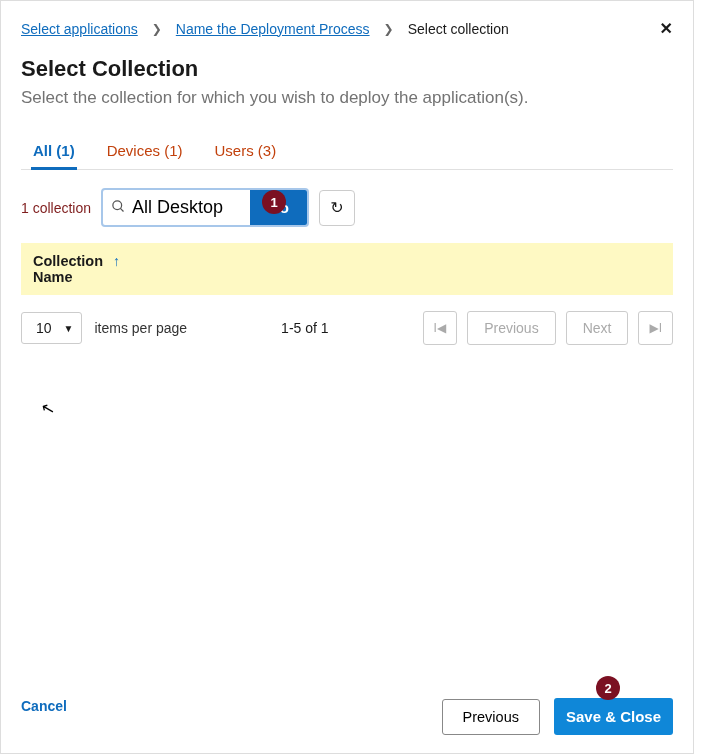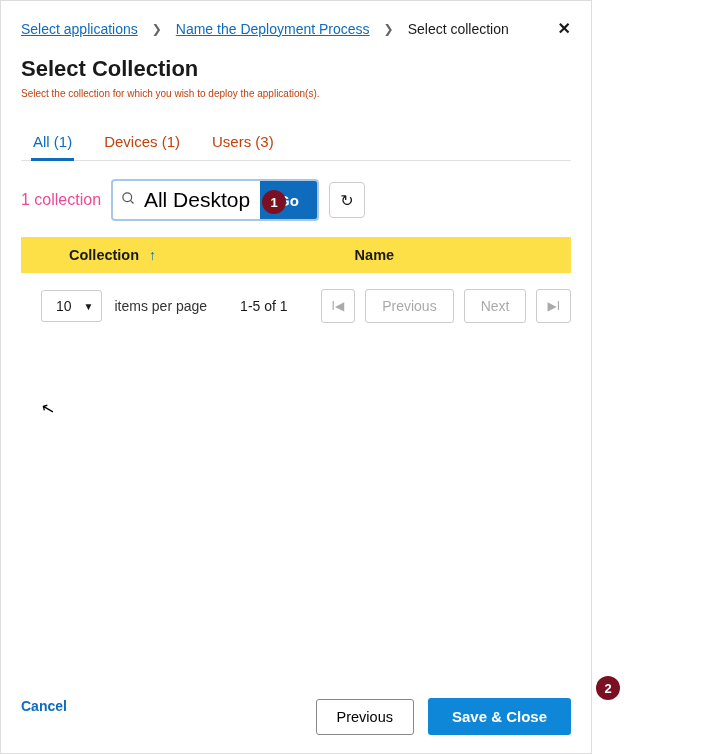--- a/index.html
+++ b/index.html
@@ -5,21 +5,21 @@
   * { box-sizing: border-box; }
   body {
     font-family: "Segoe UI", -apple-system, Arial, sans-serif;
     margin: 0;
     padding: 0;
     background: #fff;
     color: #1a1a1a;
     font-size: 14px;
   }
   .container {
-    width: 592px;
+    width: 694px;
     height: 754px;
     position: relative;
     padding: 18px 20px;
     border: 1px solid #ddd;
   }
   .topbar {
     display: flex;
     align-items: center;
     justify-content: space-between;
   }
@@ -47,72 +47,71 @@
     cursor: pointer;
     color: #1a1a1a;
   }
   .page-title {
     margin-top: 18px;
     font-size: 22px;
     font-weight: 600;
   }
   .page-description {
     margin-top: 6px;
-    color: #c2410c;
-    font-size: 10px;
+    color: #737373;
+    font-size: 17px;
   }
   .tabs {
     display: flex;
     gap: 28px;
     margin-top: 26px;
     border-bottom: 1px solid #e0e0e0;
     padding-left: 10px;
   }
   .tab {
     padding: 8px 2px;
     cursor: pointer;
     font-size: 15px;
     color: #c2410c;
   }
   .tab.active {
     color: #0f6cbd;
-    font-weight: 400;
+    font-weight: 700;
     border-bottom: 3px solid #0f6cbd;
     margin-bottom: -1px;
   }
   .search-row {
     display: flex;
     align-items: center;
     gap: 10px;
     margin-top: 18px;
   }
   .result-count {
-    font-size: 16px;
-    color: #ec4899;
+    font-size: 14px;
+    color: #7f1d1d;
   }
   .search-group {
     display: flex;
     align-items: stretch;
     border: 2px solid #a7c7ea;
     border-radius: 4px;
     overflow: hidden;
   }
   .search-input-wrap {
     display: flex;
     align-items: center;
     padding: 0 8px;
     gap: 6px;
   }
   .search-input {
     border: none;
     outline: none;
-    font-size: 21px;
+    font-size: 18px;
     width: 110px;
     padding: 7px 0;
-    text-align: center;
   }
   .go-btn {
     background: #0f6cbd;
     color: #fff;
     border: none;
     padding: 7px 18px;
     font-size: 15px;
     font-weight: 600;
     cursor: pointer;
   }
@@ -123,25 +122,26 @@
     border-radius: 4px;
     display: flex;
     align-items: center;
     justify-content: center;
     cursor: pointer;
     background: #fff;
     font-size: 16px;
   }
   .table-header {
     display: flex;
-    background: #fde047;
+    background: #fef9c3;
     padding: 10px 12px;
     margin-top: 16px;
     font-weight: 600;
     font-size: 14.5px;
+    flex-direction: column;
   }
   .col-radio { width: 36px; }
   .col-name { flex: 1.2; display:flex; align-items:center; gap:10px; }
   .col-type { flex: 0.8; }
   .col-members { flex: 0.8; }
   .col-pad { width: 14px; }
   .sort-arrow { color: #0f6cbd; font-size: 14px; }
   .table-row {
     display: flex;
     padding: 10px 12px;
@@ -169,21 +169,20 @@
     gap: 10px;
   }
   .select-wrap {
     border: 1px solid #ccc;
     border-radius: 3px;
     padding: 7px 8px 7px 14px;
     display: flex;
     align-items: center;
     gap: 12px;
     cursor: pointer;
-    margin-left: 20px;
   }
   .select-caret { font-size: 10px; }
   .per-page-label { color: #333; }
   .range-label { }
   .page-btns { display: flex; gap: 10px; }
   .page-btn {
     border: 1px solid #ccc;
     background: #fff;
     padding: 8px 16px;
     border-radius: 3px;
@@ -214,21 +213,21 @@
     background: #fff;
     padding: 9px 20px;
     border-radius: 3px;
     font-size: 14.5px;
     cursor: pointer;
   }
   .save-btn {
     background: #0f87d8;
     color: #fff;
     border: none;
-    padding: 10px 24px;
+    padding: 10px 12px;
     border-radius: 3px;
     font-size: 15px;
     font-weight: 600;
     cursor: pointer;
   }
   .callout {
     width: 24px; height: 24px;
     background: #7b1022;
     color: #fff;
     border-radius: 50%;

